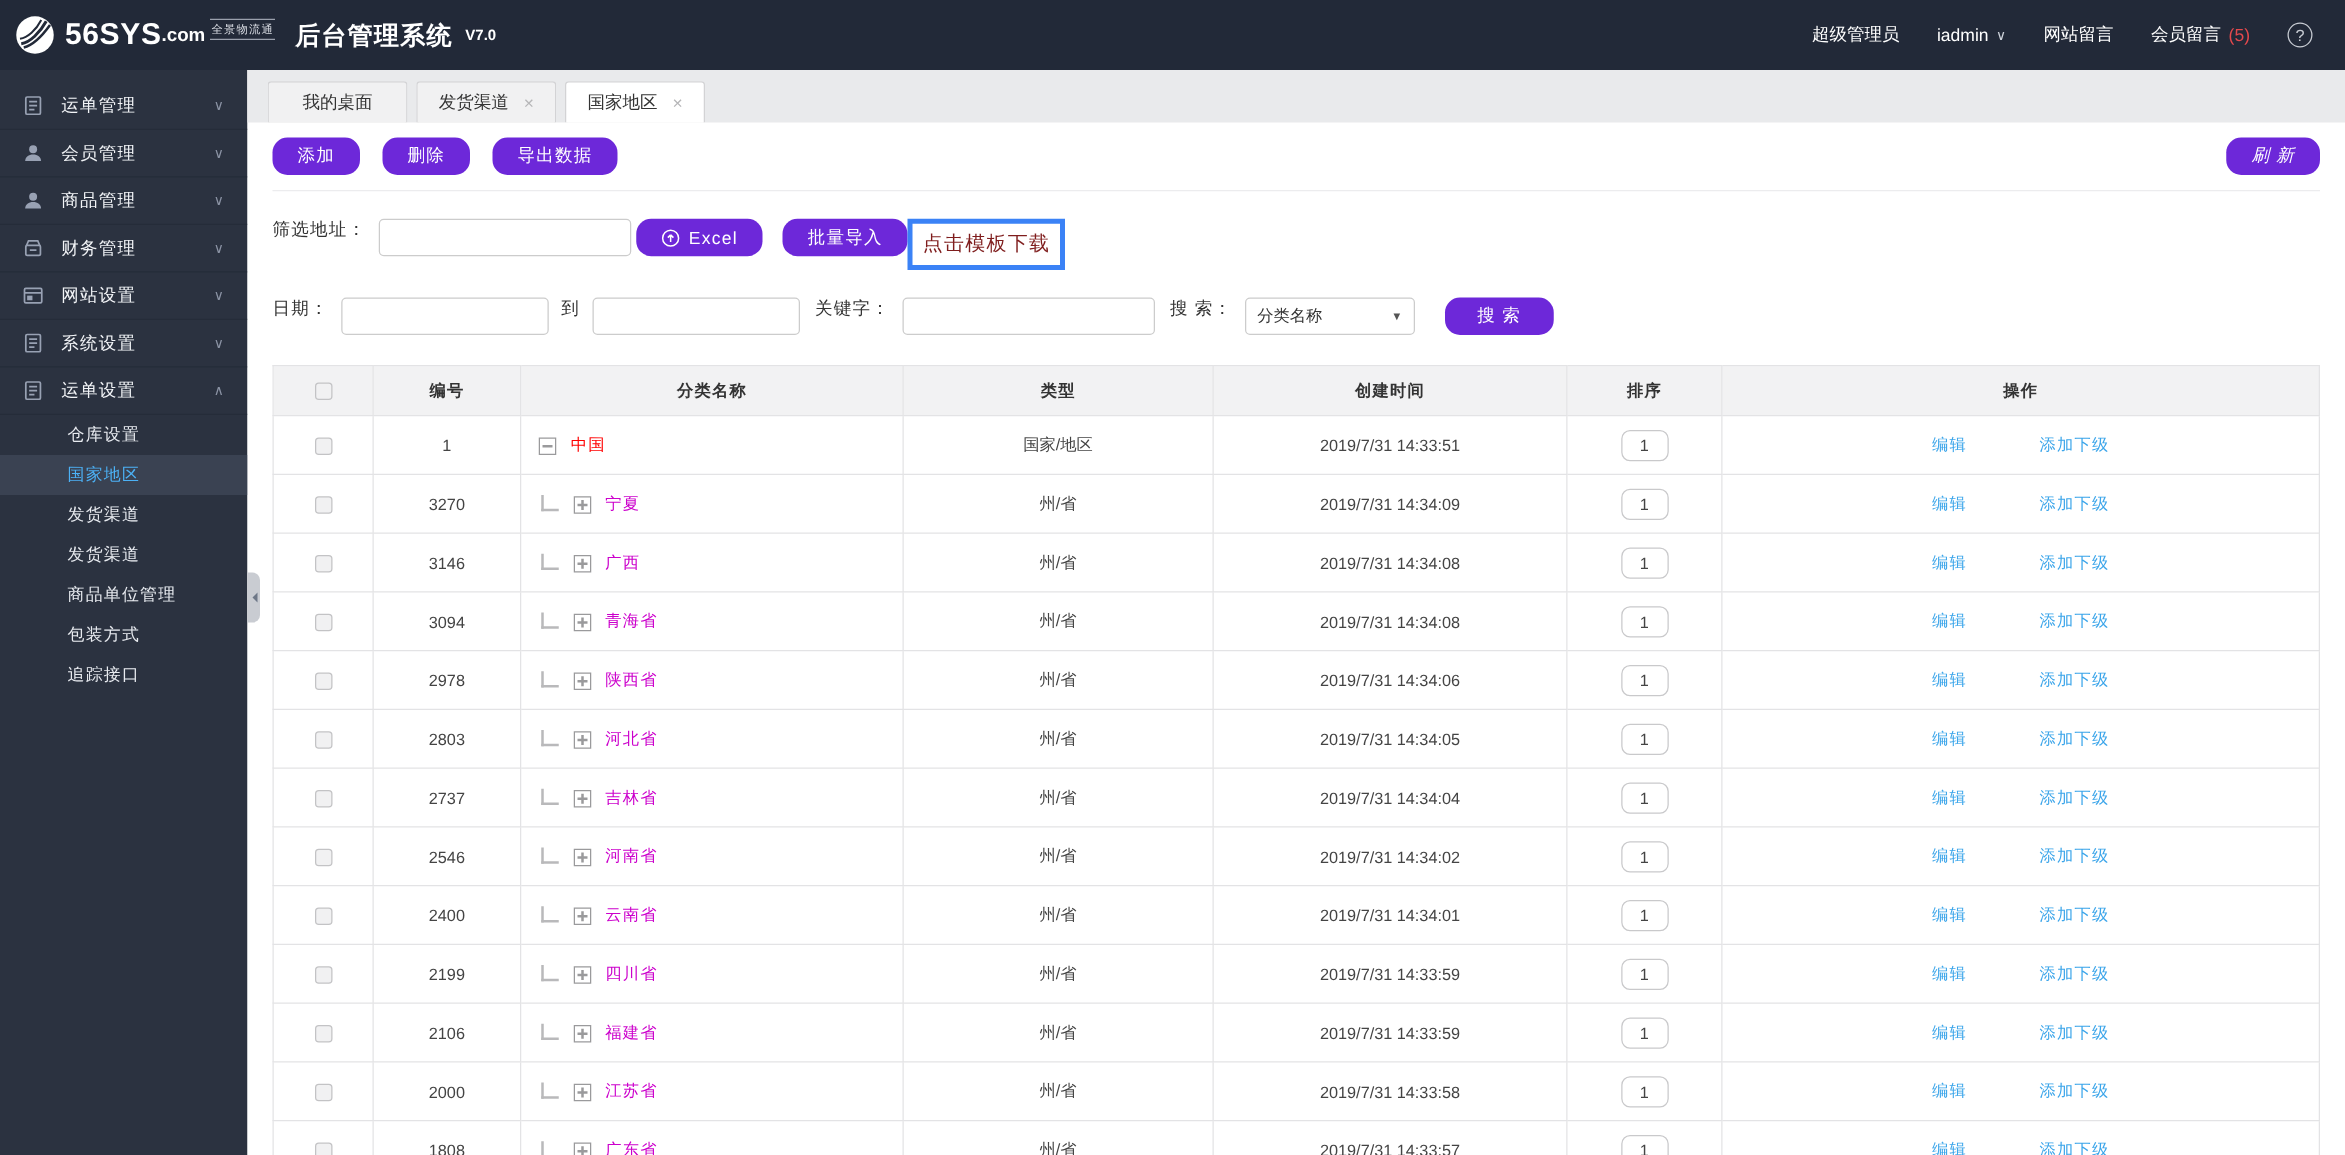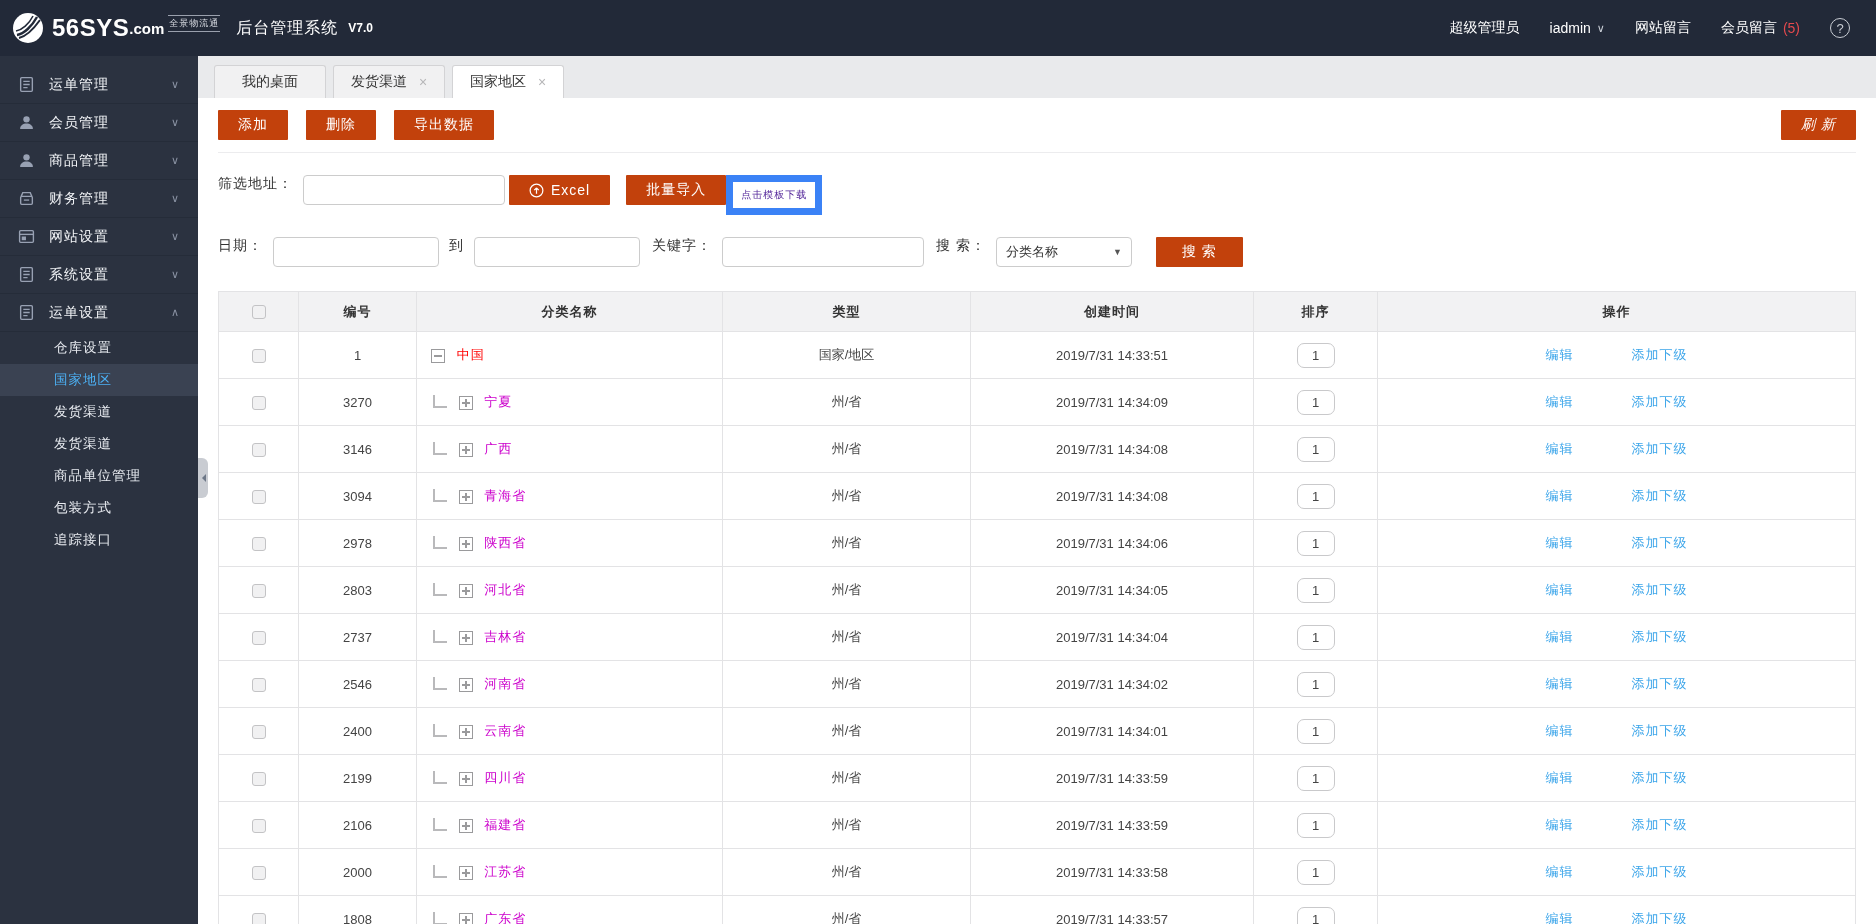--- a/index.html
+++ b/index.html
@@ -8,21 +8,21 @@
 
   
   .topbar { height:56px; background:#222938; color:#fff;
     display:flex; align-items:center; justify-content:space-between; padding:0 26px 0 12px; }
   .logo-area { display:flex; align-items:center; }
   .logo-swirl { width:32px; height:32px; margin-right:8px; }
   .logo-text { font-size:24px; font-weight:bold; letter-spacing:0.5px; }
   .logo-tld { font-size:15px; font-weight:bold; }
   .logo-sub { font-size:9px; color:#d8dbe2; margin:0 0 10px 4px; border-top:1px solid #9aa0ad;
     border-bottom:1px solid #9aa0ad; padding:1px 1px; letter-spacing:1px; }
-  .app-title { font-size:16px; font-weight:normal; margin-left:16px; letter-spacing:1px; }
+  .app-title { font-size:20px; font-weight:bold; margin-left:16px; letter-spacing:1px; }
   .version { font-size:12px; font-weight:bold; margin-left:10px; }
   .topbar-right { display:flex; align-items:center; gap:30px; font-size:14px; }
   .tb-item { display:flex; align-items:center; gap:6px; cursor:pointer; }
   .chev { font-size:11px; color:#cdd2da; }
   .msg-count { color:#e5494d; }
   .help-circle { width:20px; height:20px; border:1px solid #c9cdd4; border-radius:50%;
     display:flex; align-items:center; justify-content:center; font-size:13px; color:#c9cdd4; }
 
   
   .app { display:flex; height:878px; position:relative; }
@@ -48,34 +48,34 @@
   .tabstrip { height:42px; background:#e9eaec; display:flex; align-items:flex-end;
     padding-left:16px; gap:7px; flex:0 0 42px; }
   .tab { height:33px; min-width:112px; background:#f1f1f2; border:1px solid #d3d3d5; border-bottom:none;
     border-radius:3px 3px 0 0; display:flex; align-items:center; justify-content:center;
     font-size:14px; color:#333; gap:12px; padding:0 16px; cursor:pointer; }
   .tab.active { background:#fff; }
   .tab .x { color:#b6b6b8; font-size:14px; cursor:pointer; }
 
   .content { flex:1; padding:0 20px; overflow:hidden; }
   .toolbar { display:flex; align-items:center; padding:12px 0 12px 0; border-bottom:1px solid #ececee; }
-  .btn { background:#c2410c; color:#fff; border:none; border-radius:1px; height:30px;
+  .btn { background:#6d28d9; color:#fff; border:none; border-radius:12px; height:30px;
     padding:0 20px; font-size:14px; letter-spacing:1px; cursor:pointer;
     font-family:"Liberation Sans","DejaVu Sans",sans-serif; display:inline-flex; align-items:center; gap:7px; }
   .toolbar .btn { margin-right:18px; }
   .btn-refresh { margin-left:auto; margin-right:0 !important;font-style:italic; }
 
   .filter-row { display:flex; align-items:flex-start; margin-top:22px; font-size:14px; color:#333; }
   .flabel { letter-spacing:1px; }
   .txt { height:30px; border:1px solid #ccc; border-radius:4px; padding:0 8px; font-size:13px;
     outline:none; background:#fff; }
   .addr-input { width:202px; margin-left:10px; }
   .excel-btn { margin-left:4px; }
   .batch-btn { margin-left:16px; }
-  .template-box { border:7px solid #3b82f6; padding:6px 8px; font-size:10px; color:#4c1d95;
+  .template-box { border:4px solid #3b82f6; padding:6px 8px; font-size:16px; color:#7f1d1d;
     letter-spacing:1px; cursor:pointer; }
   .date-input { width:166px; margin:0 10px; }
   .kw-input { width:202px; margin:0 12px 0 10px; }
   .to-lbl { margin-right:0; }
   .kw-lbl { margin-left:2px;font-family:Liberation Mono, monospace; }
   .select { width:136px; height:30px; border:1px solid #ccc; border-radius:4px; margin-left:10px;
     display:flex; align-items:center; justify-content:space-between; padding:0 9px; font-size:13px;
     color:#333; cursor:pointer; background:#fff; }
   .select .arrow { font-size:9px; color:#555; }
   .search-btn { margin-left:24px; padding:0 26px; }

